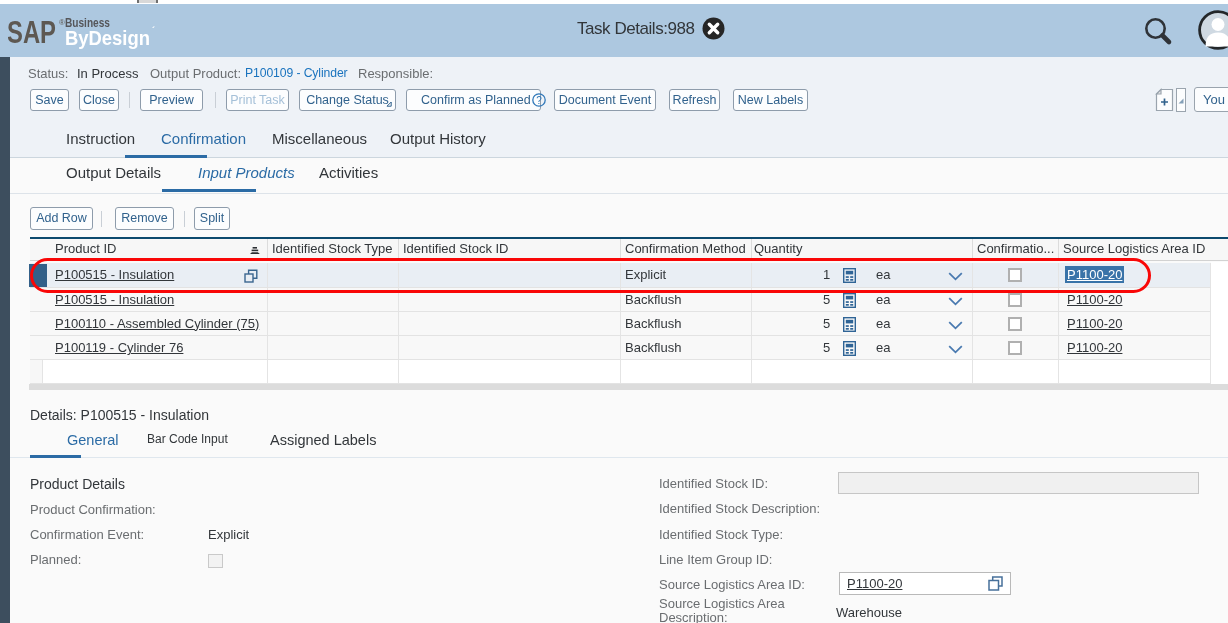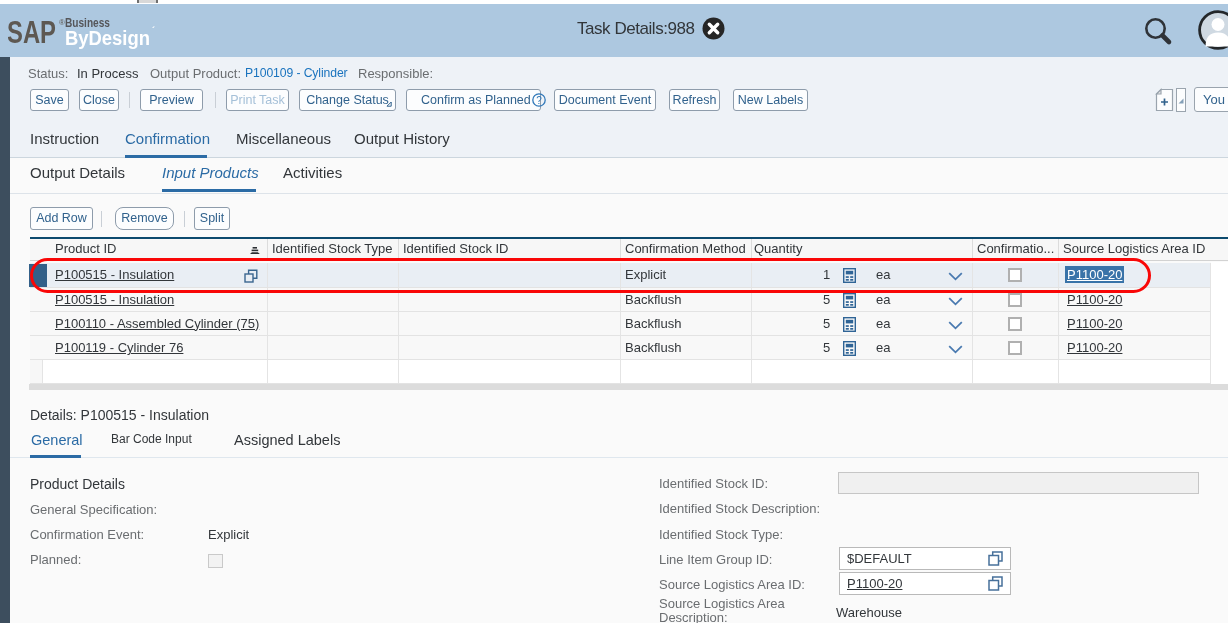--- a/index.html
+++ b/index.html
@@ -4,21 +4,21 @@
 <style>
 * { margin:0; padding:0; box-sizing:border-box; }
 html,body { width:1228px; height:623px; overflow:hidden; font-family:"Liberation Sans", sans-serif; background:#fafafa; }
 #page { position:relative; width:1228px; height:623px; overflow:hidden; }
 .abs { position:absolute; }
 .lbl { position:absolute; font-size:13px; color:#6a6d70; white-space:nowrap; }
 .val { position:absolute; font-size:13px; color:#32363a; white-space:nowrap; }
 .btn { position:absolute; top:89px; height:22px; line-height:20px; background:#fcfdfe; border:1px solid #8e9cab; border-radius:3px; color:#31628d; font-size:12.5px; text-align:center; white-space:nowrap; }
 .btn.dis { color:#a5c0d8; }
 .vsep { position:absolute; top:92px; width:1px; height:16px; background:#c9cfd6; }
-.tab { position:absolute; font-size:15px; color:#32363a; white-space:nowrap; }
+.tab { position:absolute; font-size:15px; color:#32363a; white-space:nowrap;margin-left:36px; }
 .tab.act { color:#2b6ba5; }
 .ulink { color:#32363a; text-decoration:underline; }
 .cline { position:absolute; top:0; bottom:0; width:1px; background:#e4e4e4; }
 .trow { position:absolute; left:30px; width:1181px; font-size:13px; color:#32363a; border-right:1px solid #e4e4e4; }
 .cell { position:absolute; top:4px; white-space:nowrap; }
 .cbx { position:absolute; width:14px; height:14px; background:#ffffff; border:2px solid #b0b0b0; }
 </style>
 </head>
 <body>
 <div id="page">
@@ -94,21 +94,21 @@
   <div class="abs" style="left:125px;top:155px;width:82px;height:3px;background:#2b6ba5;"></div>
 
   <div class="tab" style="left:30px;top:164px;">Output Details</div>
   <div class="tab act" style="left:162px;top:164px;font-style:italic;">Input Products</div>
   <div class="tab" style="left:283px;top:164px;">Activities</div>
   <div class="abs" style="left:10px;top:193px;width:1218px;height:1px;background:#dde3e9;"></div>
   <div class="abs" style="left:162px;top:189px;width:94px;height:3px;background:#2b6ba5;"></div>
 
   <div class="btn" style="left:30px;top:207px;width:63px;height:23px;line-height:21px;">Add Row</div>
   <div class="vsep" style="left:101px;top:211px;"></div>
-  <div class="btn" style="left:115px;top:207px;width:59px;height:23px;line-height:21px;border-radius:8px;">Remove</div>
+  <div class="btn" style="left:115px;top:207px;width:59px;height:23px;line-height:21px;">Remove</div>
   <div class="vsep" style="left:184px;top:211px;"></div>
   <div class="btn" style="left:194px;top:207px;width:36px;height:23px;line-height:21px;">Split</div>
 
   <div class="abs" style="left:30px;top:237px;width:1198px;height:24px;background:#f7f7f7;border-top:2px solid #0c4a6e;border-bottom:1px solid #d2d2d2;font-size:13px;color:#32363a;">
     <span class="cell" style="left:25px;top:2px;">Product ID</span>
     <svg style="position:absolute;left:219.5px;top:7.5px;" width="10" height="8" viewBox="0 0 10 8">
         <rect x="2.6" y="0" width="4.4" height="1.6" fill="#2b2f33"></rect>
         <rect x="1.6" y="2.6" width="6.6" height="1.6" fill="#2b2f33"></rect>
         <path d="M0 7 L1.9 5.2 L7.9 5.2 L9.8 7 Z" fill="#2b2f33"></path>
       </svg>
@@ -253,35 +253,31 @@
   <div class="abs" style="left:29.5px;top:258px;width:1121px;height:35px;border:3px solid #f90707;border-radius:17.5px;"></div>
 
   <div class="abs" style="left:30px;top:407px;font-size:14px;color:#32363a;">Details: P100515 - Insulation</div>
   <div class="tab act" style="left:31px;top:432px;font-size:14.5px;">General</div>
   <div class="tab" style="left:111px;top:432px;font-size:12px;">Bar Code Input</div>
   <div class="tab" style="left:234px;top:432px;font-size:14.5px;">Assigned Labels</div>
   <div class="abs" style="left:10px;top:457px;width:1218px;height:1px;background:#dfe7ee;"></div>
   <div class="abs" style="left:30px;top:455px;width:51px;height:3px;background:#2b6ba5;"></div>
 
   <div class="val" style="left:30px;top:476px;font-size:14px;">Product Details</div>
-  <div class="lbl" style="left:30px;top:502px;">General Specification:</div>
+  <div class="lbl" style="left:30px;top:502px;">Product Confirmation:</div>
   <div class="lbl" style="left:30px;top:527px;">Confirmation Event:</div>
   <div class="val" style="left:208px;top:527px;">Explicit</div>
   <div class="lbl" style="left:30px;top:552px;">Planned:</div>
   <div class="abs" style="left:208px;top:554px;width:15px;height:14px;background:#f2f2f2;border:1px solid #c9c9c9;"></div>
 
   <div class="lbl" style="left:659px;top:476px;">Identified Stock ID:</div>
   <div class="abs" style="left:838px;top:472px;width:361px;height:22px;background:#f0f0f0;border:1px solid #c6c6c6;"></div>
   <div class="lbl" style="left:659px;top:501px;">Identified Stock Description:</div>
   <div class="lbl" style="left:659px;top:527px;">Identified Stock Type:</div>
   <div class="lbl" style="left:659px;top:552px;">Line Item Group ID:</div>
-  <div class="abs" style="left:839px;top:547px;width:172px;height:23px;background:#ffffff;border:1px solid #b9b9b9;font-size:13px;color:#32363a;line-height:21px;padding-left:7px;">$DEFAULT<svg style="position:absolute;left:148px;top:3px;" width="15" height="15" viewBox="0 0 15 15">
-        <rect x="1" y="4.5" width="9.5" height="9.5" fill="none" stroke="#47709a" stroke-width="1.5"></rect>
-        <path d="M4.7 4.5 L4.7 1 L14 1 L14 10 L10.5 10" fill="none" stroke="#47709a" stroke-width="1.5"></path>
-      </svg></div>
   <div class="lbl" style="left:659px;top:577px;">Source Logistics Area ID:</div>
   <div class="abs" style="left:839px;top:572px;width:172px;height:23px;background:#ffffff;border:1px solid #b9b9b9;font-size:13px;line-height:21px;padding-left:7px;"><span class="ulink">P1100-20</span><svg style="position:absolute;left:148px;top:3px;" width="15" height="15" viewBox="0 0 15 15">
         <rect x="1" y="4.5" width="9.5" height="9.5" fill="none" stroke="#47709a" stroke-width="1.5"></rect>
         <path d="M4.7 4.5 L4.7 1 L14 1 L14 10 L10.5 10" fill="none" stroke="#47709a" stroke-width="1.5"></path>
       </svg></div>
   <div class="lbl" style="left:659px;top:597px;line-height:14px;">Source Logistics Area<br>Description:</div>
   <div class="val" style="left:836px;top:605px;">Warehouse</div>
 </div>
 
 </body></html>

